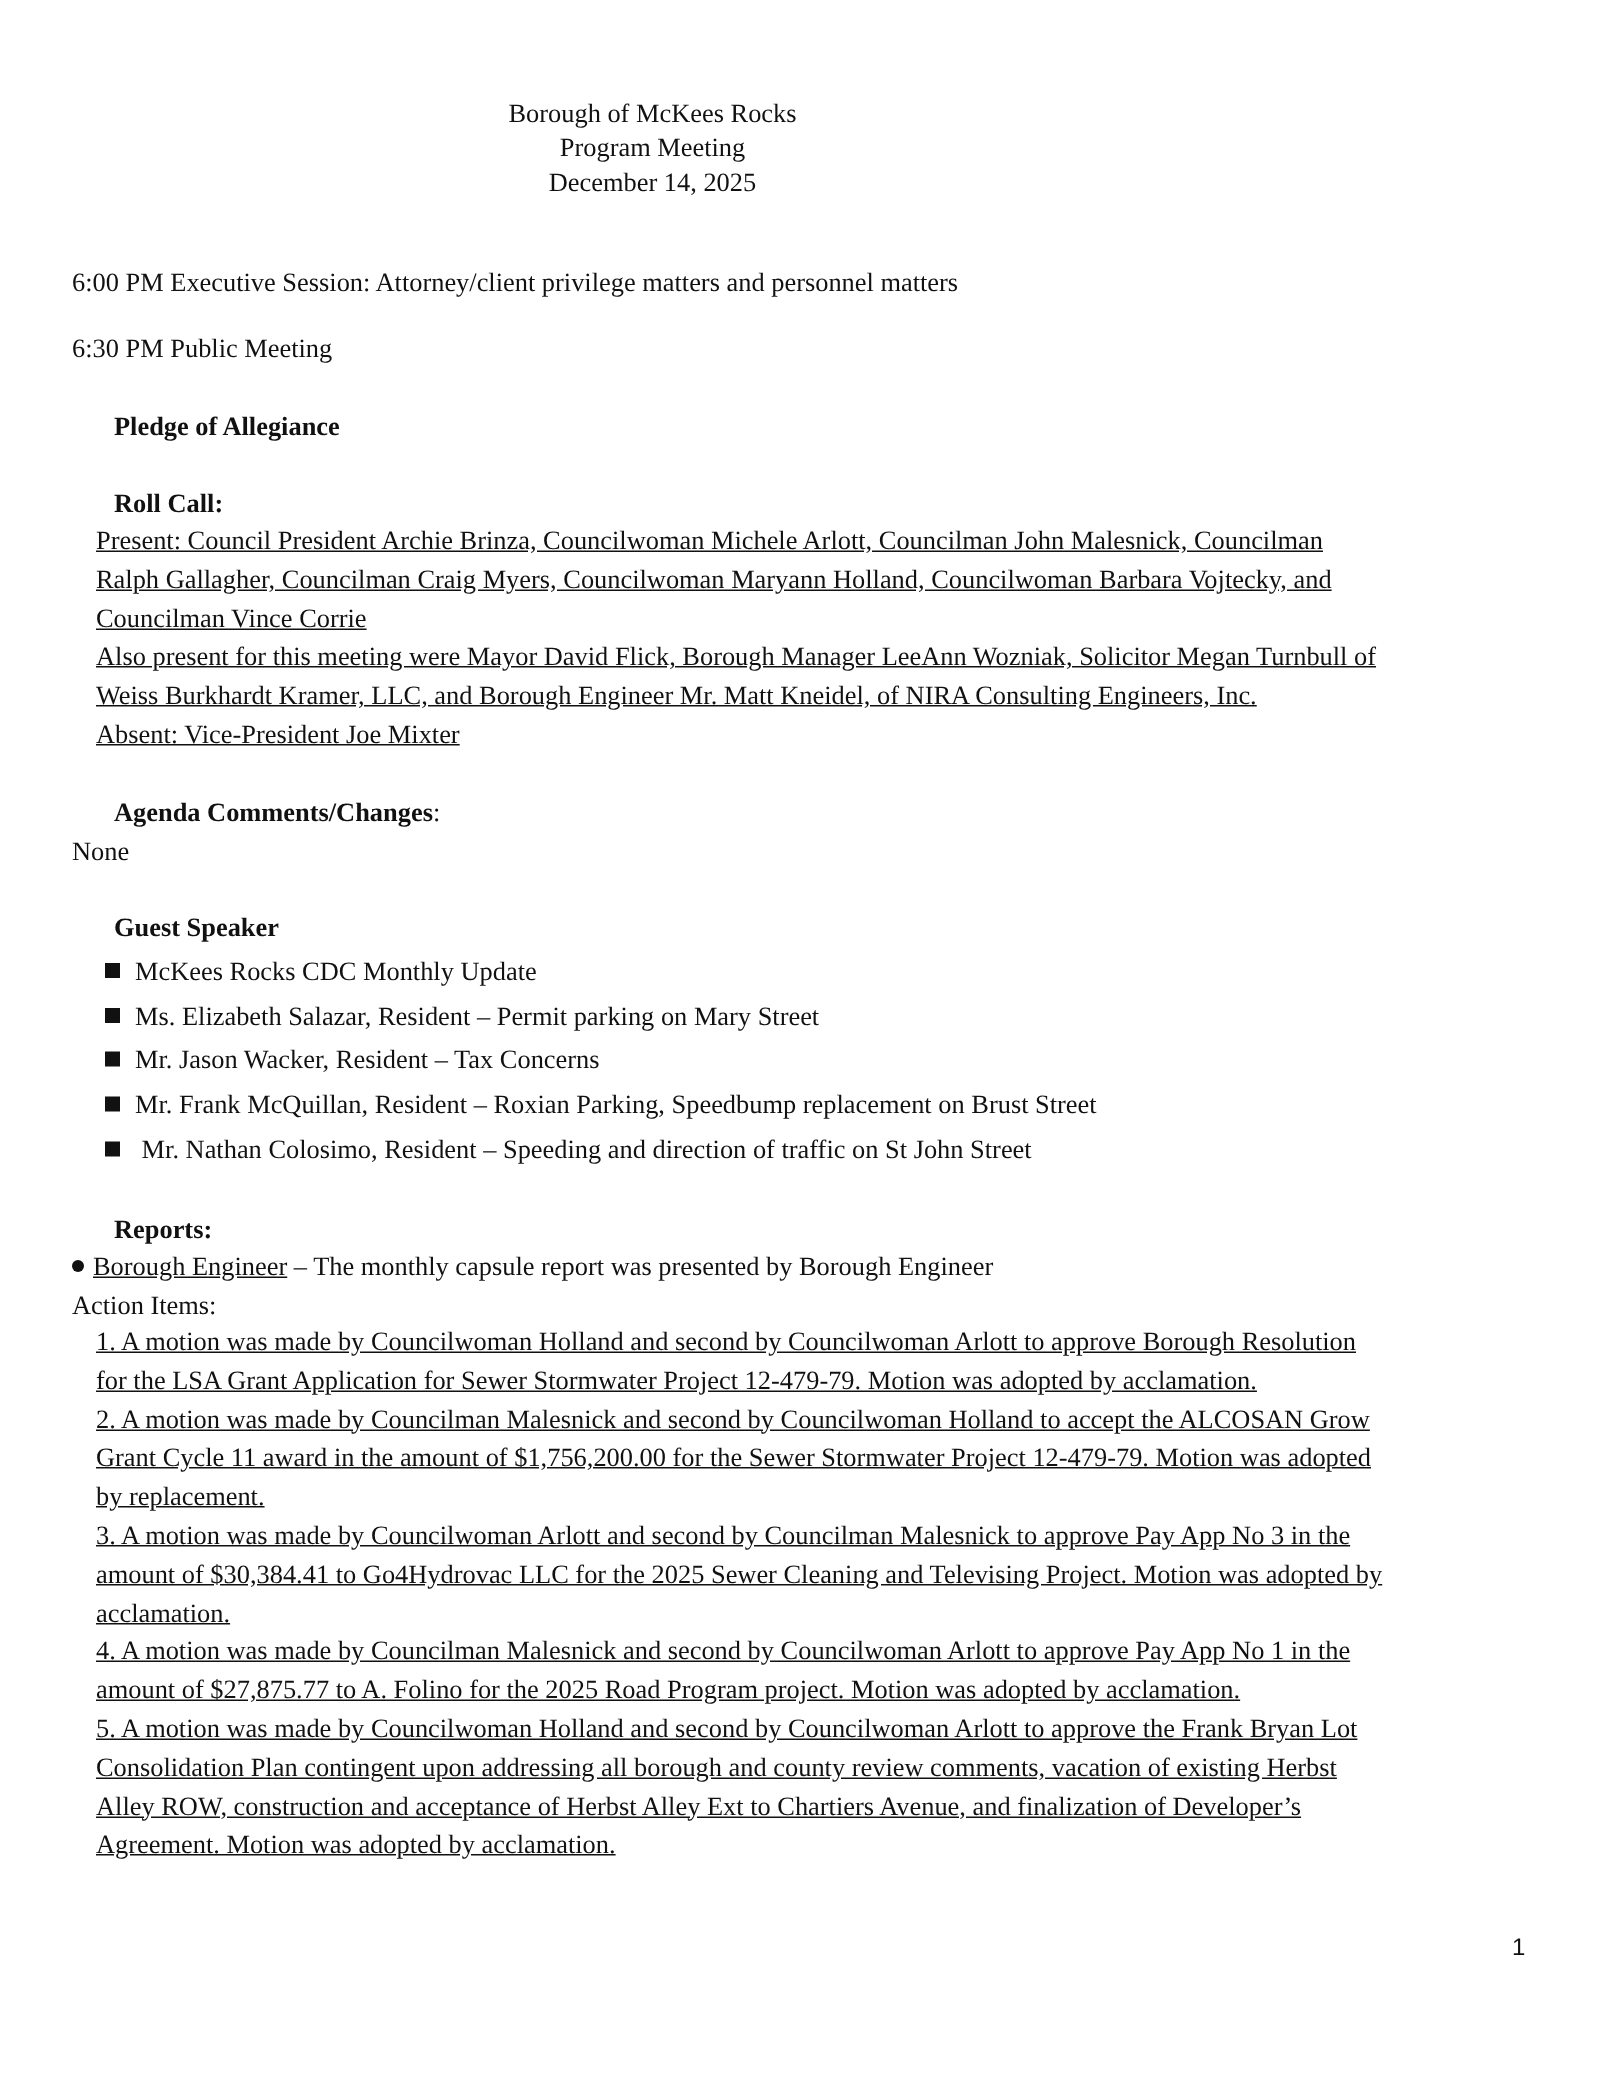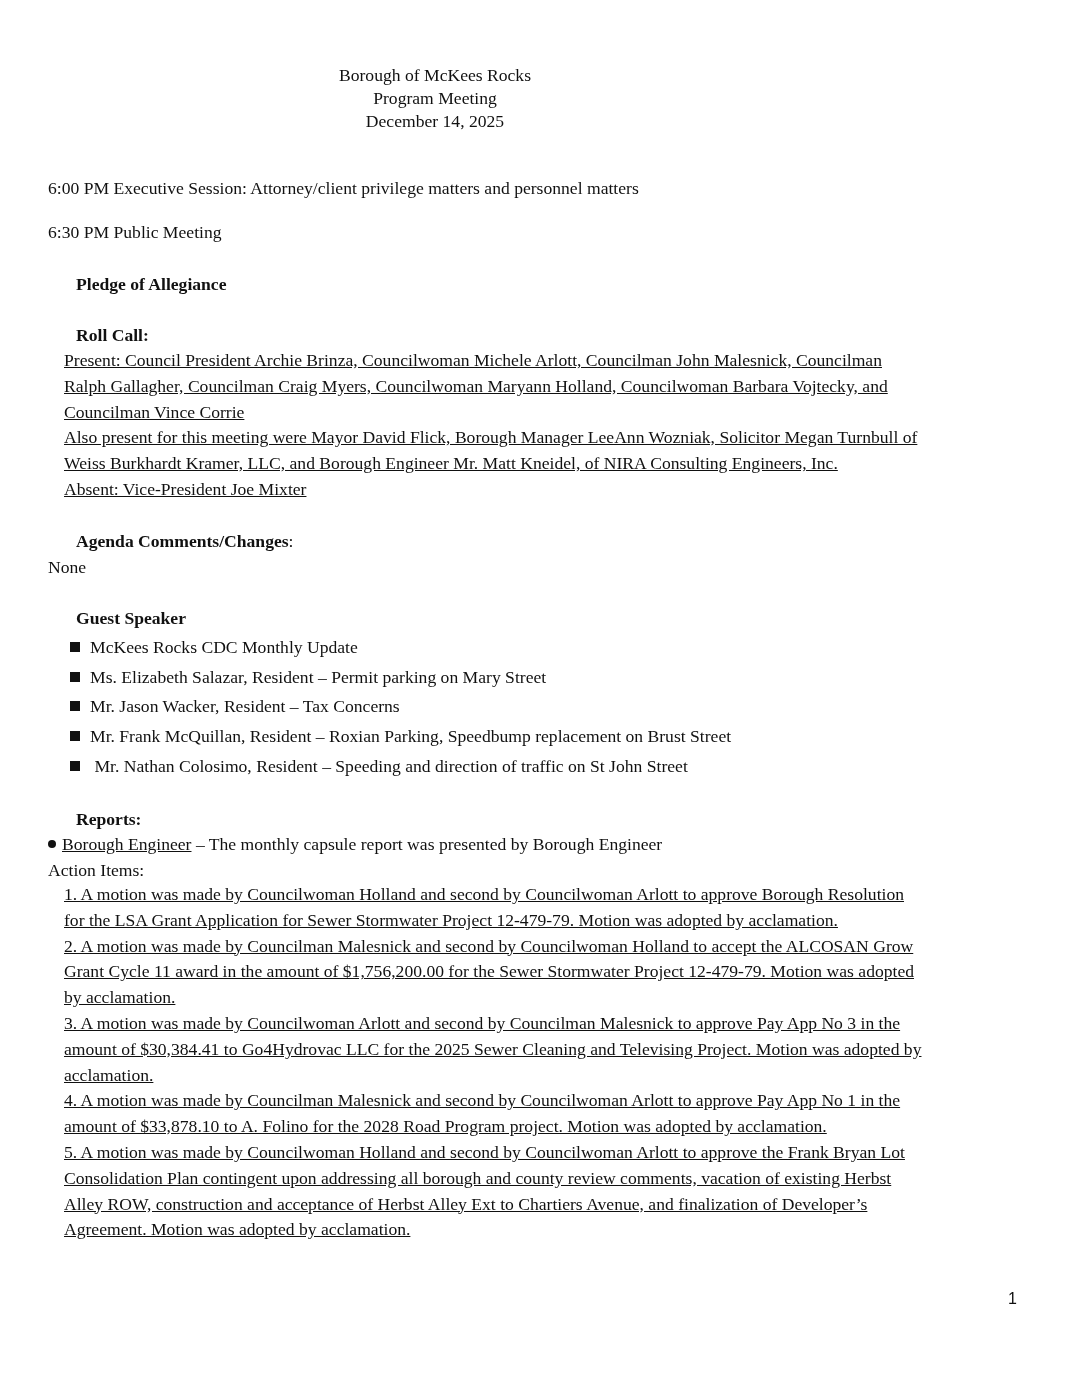--- a/index.html
+++ b/index.html
@@ -58,25 +58,25 @@
 <div class="line bold" style="top:806px">Reports:</div>
 <div class="line" style="top:831px">
   <span class="dot"></span><span class="u">Borough Engineer</span><span> – The monthly capsule report was presented by Borough Engineer</span>
 </div>
 <div class="line" style="top:857px">Action Items:</div>
 <div class="block" style="top:882px">
   <p>1. A motion was made by Councilwoman Holland and second by Councilwoman Arlott to approve Borough Resolution</p>
   <p>for the LSA Grant Application for Sewer Stormwater Project 12-479-79. Motion was adopted by acclamation.</p>
   <p>2. A motion was made by Councilman Malesnick and second by Councilwoman Holland to accept the ALCOSAN Grow</p>
   <p>Grant Cycle 11 award in the amount of $1,756,200.00 for the Sewer Stormwater Project 12-479-79. Motion was adopted</p>
-  <p>by acclamation.</p>
+  <p>by replacement.</p>
   <p>3. A motion was made by Councilwoman Arlott and second by Councilman Malesnick to approve Pay App No 3 in the</p>
   <p>amount of $30,384.41 to Go4Hydrovac LLC for the 2025 Sewer Cleaning and Televising Project. Motion was adopted by</p>
   <p>acclamation.</p>
   <p>4. A motion was made by Councilman Malesnick and second by Councilwoman Arlott to approve Pay App No 1 in the</p>
-  <p>amount of $33,878.10 to A. Folino for the 2028 Road Program project. Motion was adopted by acclamation.</p>
+  <p>amount of $27,875.77 to A. Folino for the 2025 Road Program project. Motion was adopted by acclamation.</p>
   <p>5. A motion was made by Councilwoman Holland and second by Councilwoman Arlott to approve the Frank Bryan Lot</p>
   <p>Consolidation Plan contingent upon addressing all borough and county review comments, vacation of existing Herbst</p>
   <p>Alley ROW, construction and acceptance of Herbst Alley Ext to Chartiers Avenue, and finalization of Developer’s</p>
   <p>Agreement. Motion was adopted by acclamation.</p>
 </div>
 
 <div class="pagenum">1</div>
 
 </body></html>

